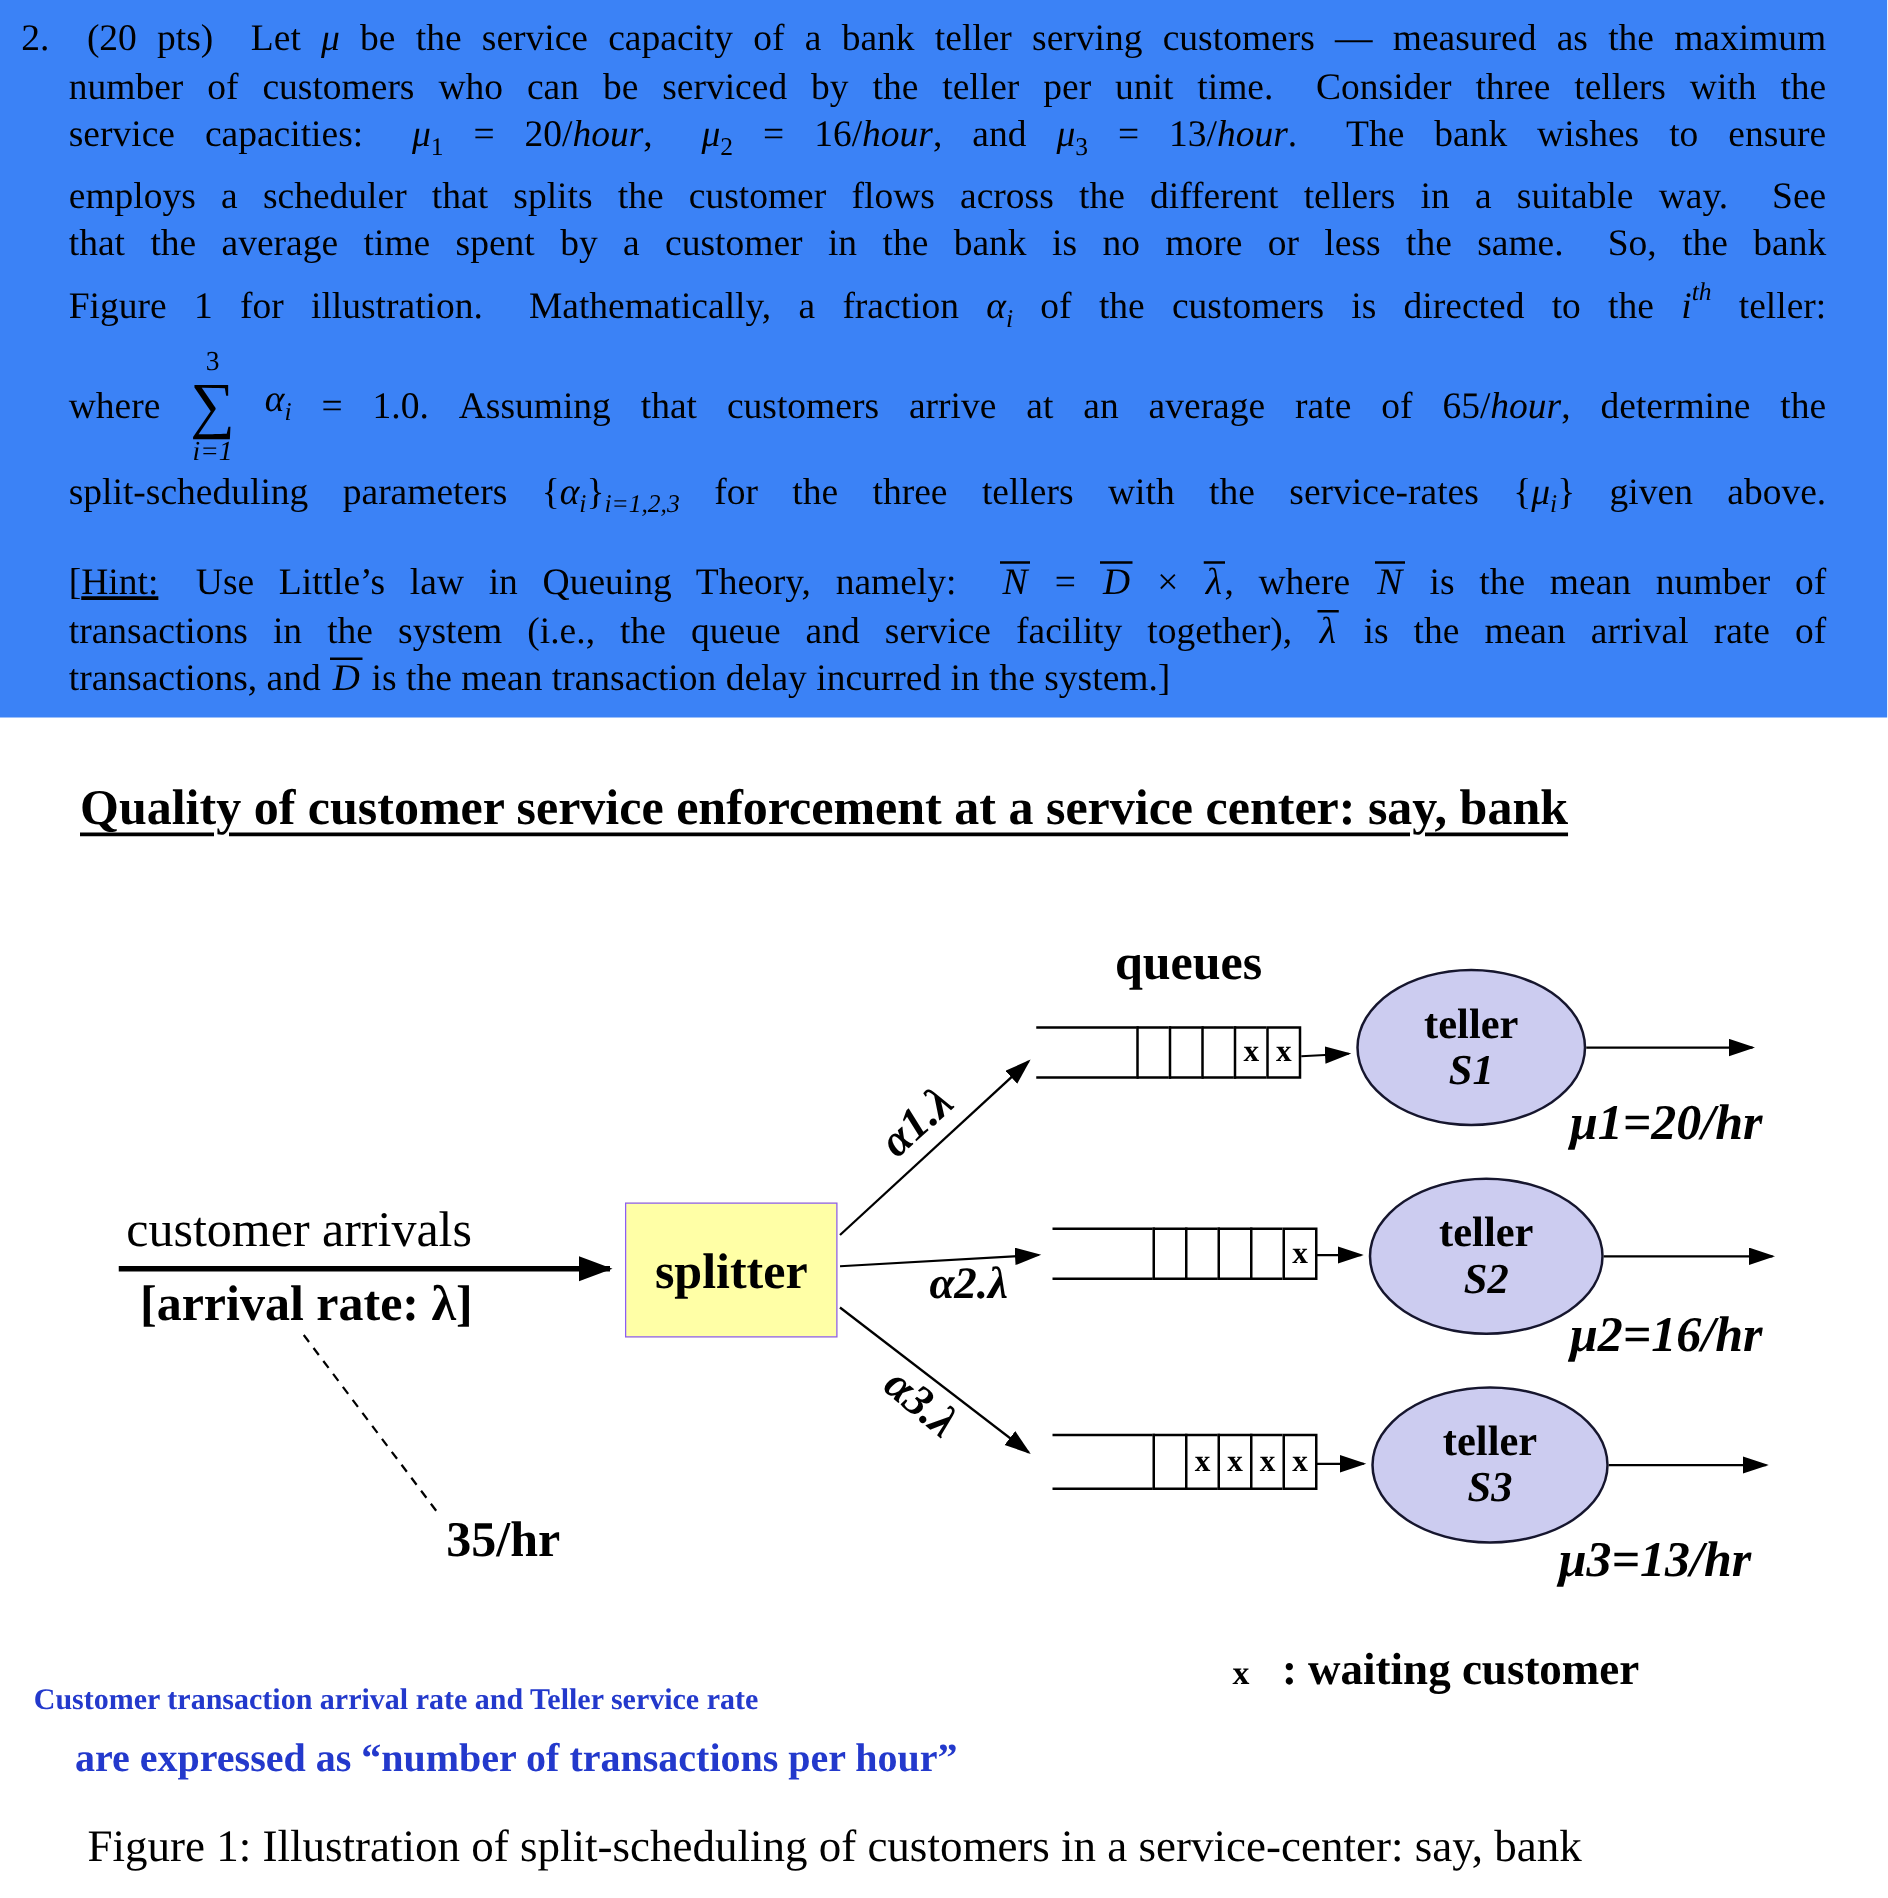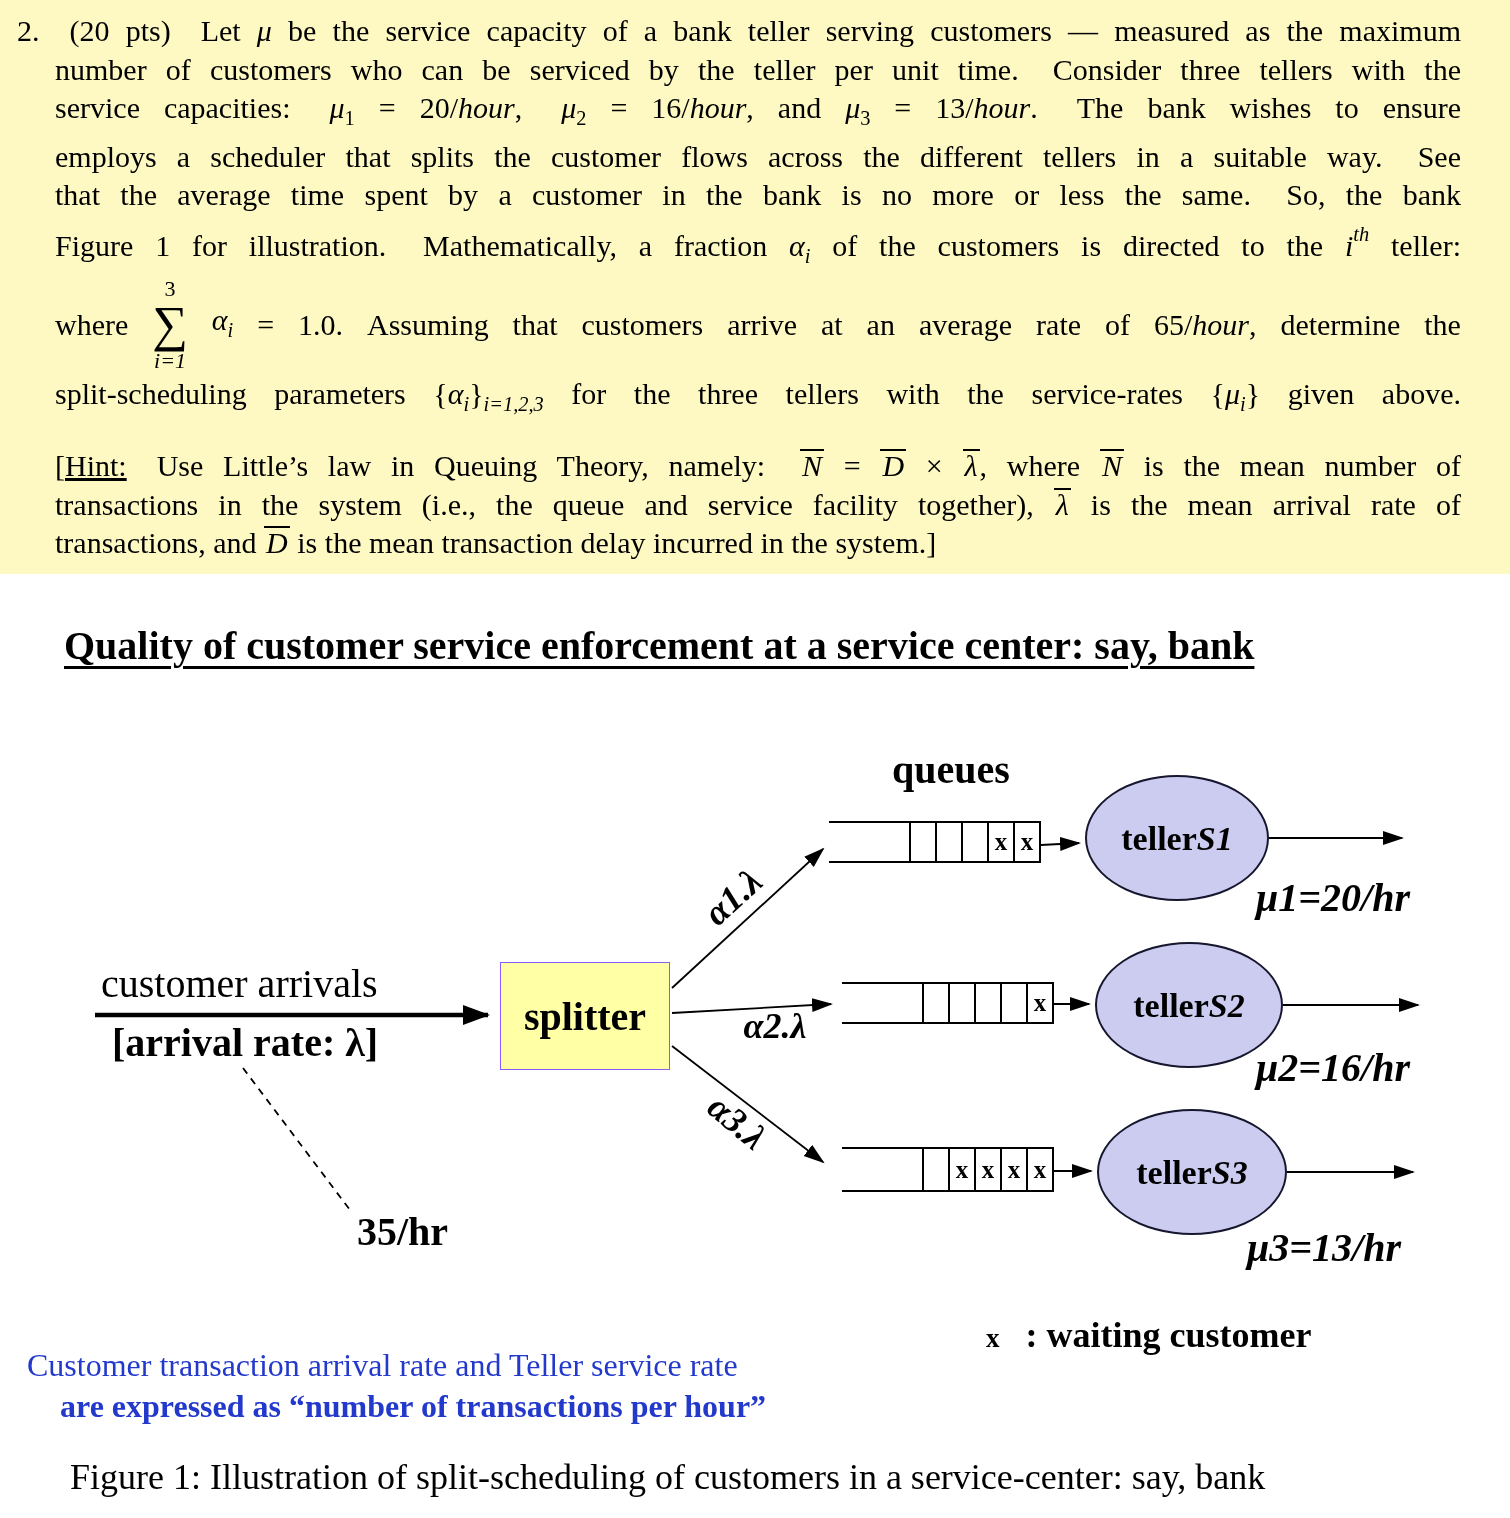--- a/index.html
+++ b/index.html
@@ -1,20 +1,20 @@
 <!DOCTYPE html>
 <html><head>
 <meta charset="utf-8">
 <style>
   html,body { margin:0; padding:0; background:#ffffff; }
   .page { position:relative; width:1510px; height:1518px; background:#ffffff;
           font-family:"Liberation Serif", serif; color:#000; overflow:hidden; }
 
   
-  .problem-section { position:absolute; left:0; top:0; width:1510px; height:574px; background:#fef9c3; }
+  .problem-section { position:absolute; left:0; top:0; width:1510px; height:574px; background:#3b82f6; }
   #problem-lines { position:absolute; left:55px; top:12px; width:1406px; }
   #hint-lines    { position:absolute; left:55px; top:447px; width:1406px; }
   .pline, .hline { font-size:30px; line-height:38.6px; text-align:justify; text-align-last:justify; }
   .pline.first { margin-left:-38px; width:calc(100% + 38px); }
   .pline.sumline { display:flex; justify-content:space-between; align-items:center; height:100px; }
   .hline.last { text-align-last:left; }
   .it { font-style:italic; }
   .sub { font-size:68%; vertical-align:-18%; }
   .sup { font-size:68%; vertical-align:38%; }
   .ov  { display:inline-block; border-top:2px solid #000; line-height:1.02; padding:0 2px; }
@@ -35,28 +35,28 @@
                   border:1px solid #8b5cf6; display:flex; align-items:center; justify-content:center;
                   font-size:40px; font-weight:bold; box-sizing:border-box; }
   .branch { position:absolute; font-size:36px; font-weight:bold; font-style:italic; white-space:nowrap; }
   .queue { position:absolute; display:flex; box-sizing:border-box; }
   .queue-lead { width:80px; border-top:2px solid #000; border-bottom:2px solid #000; box-sizing:border-box; }
   .queue-cell { width:26px; border:2px solid #000; border-right:none; box-sizing:border-box;
                 display:flex; align-items:center; justify-content:center;
                 font-weight:bold; font-size:25px; }
   .queue-cell.end { border-right:2px solid #000; width:28px; }
   .teller { position:absolute; border:2px solid #16162e; border-radius:50%; box-sizing:border-box;
-            display:flex; flex-direction:row; align-items:center; justify-content:center; }
+            display:flex; flex-direction:column; align-items:center; justify-content:center; }
   .teller-name { font-size:34px; font-weight:bold; line-height:37px; }
   .teller-id { font-size:34px; font-weight:bold; font-style:italic; line-height:37px; }
   .rate { position:absolute; font-size:40px; font-weight:bold; font-style:italic; white-space:nowrap; }
   .legend { position:absolute; left:986px; top:1314px; display:flex; align-items:baseline; gap:26px; }
   .legend-x { font-size:27px; font-weight:bold; }
   .legend-text { font-size:36px; font-weight:bold; }
-  .note-line1 { position:absolute; left:27px; top:1347px; font-size:32px; font-weight:normal; }
+  .note-line1 { position:absolute; left:27px; top:1347px; font-size:24px; font-weight:bold; }
   .note-line2 { position:absolute; left:60px; top:1388px; font-size:32px; font-weight:bold; }
   .caption { position:absolute; left:70px; top:1456px; width:1400px; font-size:36px; }
   #arrow-layer { position:absolute; left:0; top:0; width:1510px; height:1518px; pointer-events:none; }
 </style>
 </head>
 <body>
 
 <div class="page">
 
   <section class="problem-section">

